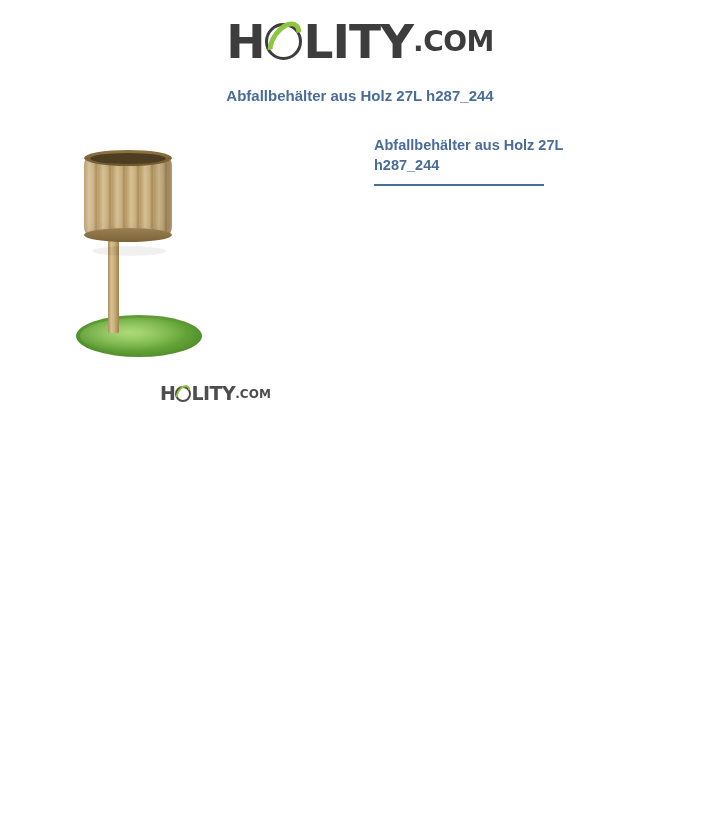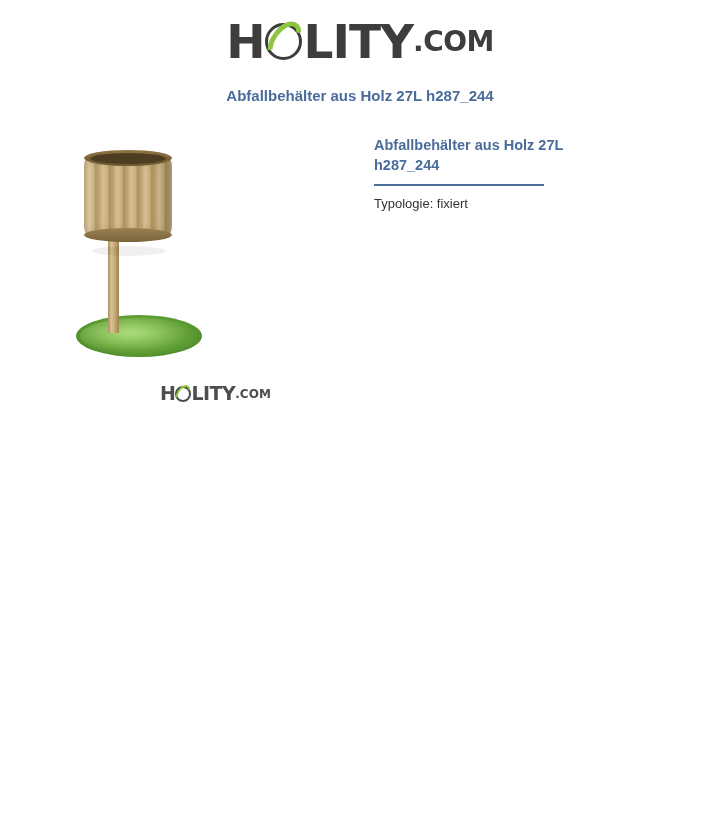--- a/index.html
+++ b/index.html
@@ -294,17 +294,16 @@
         </div>
       </div>
       <div class="watermark">
         <span class="wm-h">H</span><span class="wm-o"><span class="ring"></span><span class="swoosh"></span></span><span class="wm-h">LITY</span><span class="wm-com">.COM</span>
       </div>
     </div>
 
     <div class="right-col">
       <h2 class="product-heading">Abfallbehälter aus Holz 27L h287_244</h2>
       <div class="divider"></div>
-      <div class="spec-line">Typologie: fixiert</div>
     </div>
 
   </div>
 </div>
 
 </body></html>

